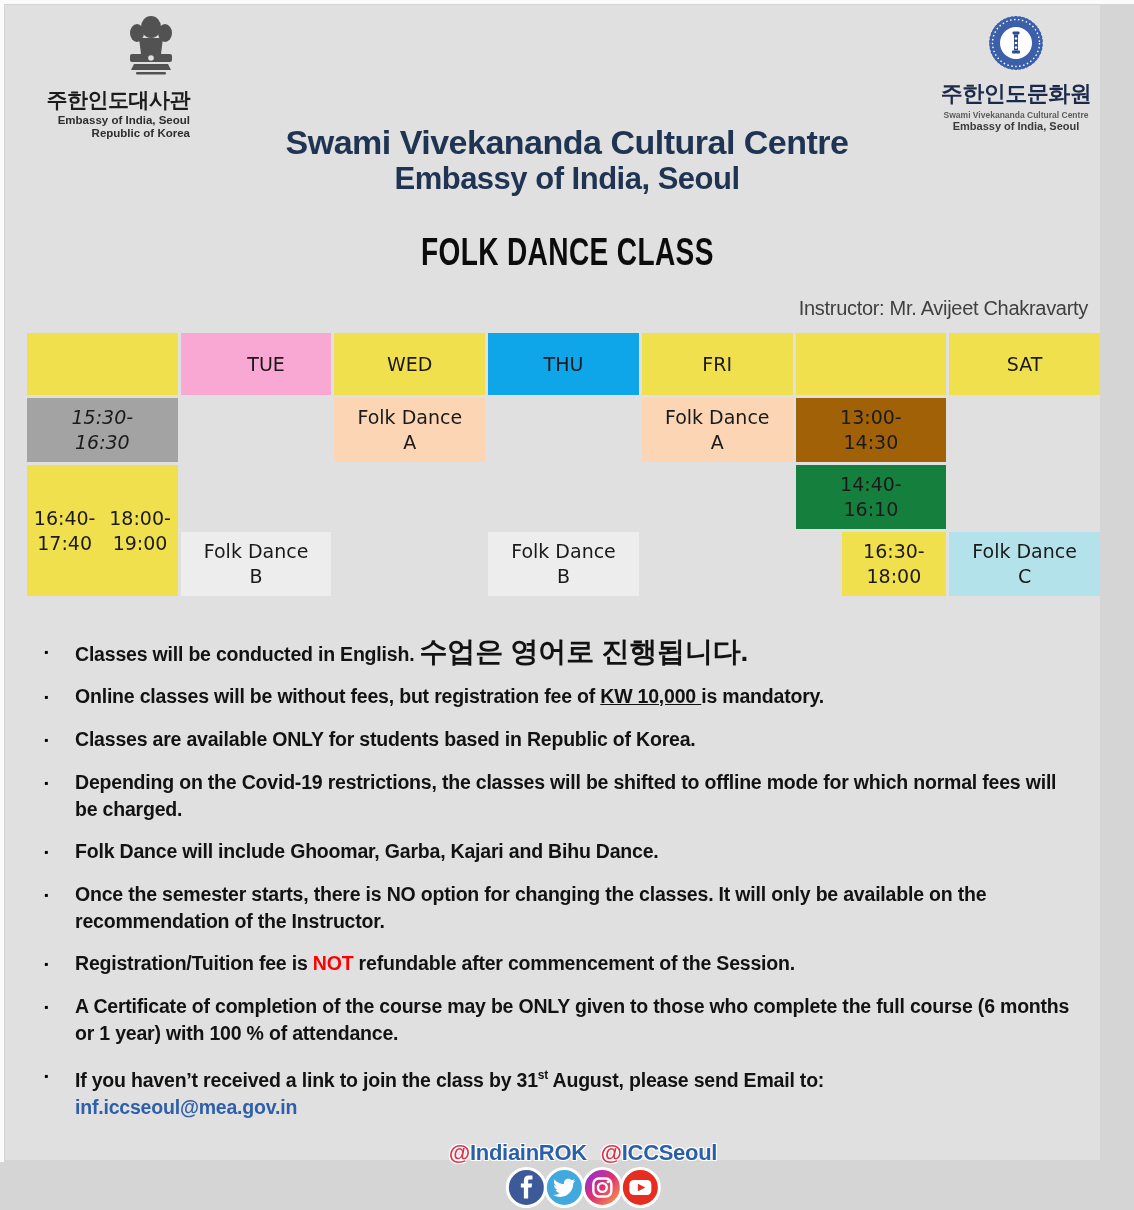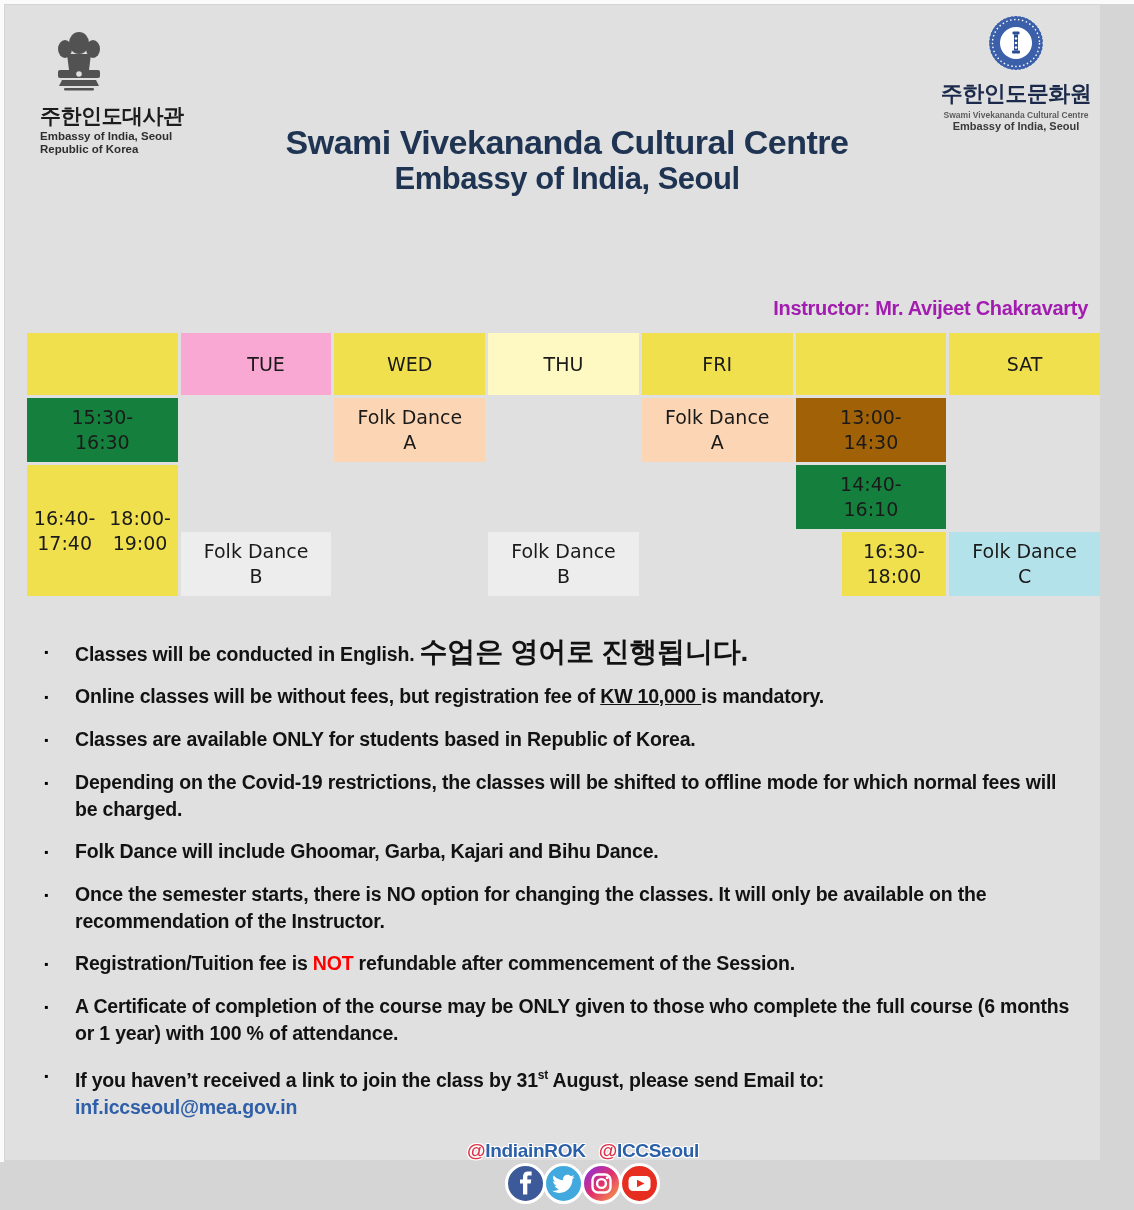--- a/index.html
+++ b/index.html
@@ -3,37 +3,37 @@
 <meta charset="utf-8">
 <style>
   * { margin:0; padding:0; box-sizing:border-box; }
   body { background:#b9b9b9; font-family:"Liberation Sans", sans-serif; }
   .canvas { position:relative; width:1134px; height:1210px; background:#d5d5d5; overflow:hidden; }
   .slide { position:absolute; left:5px; top:5px; width:1095px; height:1155px; background:#e0e0e0; }
   .edge-top { position:absolute; left:0; top:0; width:1134px; height:4px; background:#fbfbfb; }
   .edge-left { position:absolute; left:0; top:0; width:4px; height:1162px; background:#fbfbfb; }
 
   
-  .logo-left { position:absolute; left:40px; top:28px; width:150px; text-align:left; }
+  .logo-left { position:absolute; left:40px; top:12px; width:150px; text-align:right; }
   .logo-left .kr { font-size:21px; font-weight:bold; color:#1c1c1c; letter-spacing:-0.5px; margin-top:2px; }
   .logo-left .sub { font-size:11.5px; font-weight:bold; color:#2e2e2e; line-height:13px; }
   .logo-right { position:absolute; left:930px; top:12px; width:172px; text-align:center; }
   .logo-right .kr { font-size:22px; font-weight:bold; color:#1b2a4a; letter-spacing:-0.5px; margin-top:1px; }
   .logo-right .sub1 { font-size:8.5px; font-weight:bold; color:#5c5c5c; line-height:10px; margin-top:1px; }
   .logo-right .sub2 { font-size:11px; font-weight:bold; color:#3a3a3a; line-height:13px; }
 
   .title1 { position:absolute; left:0; top:123px; width:1134px; text-align:center;
             font-size:34px; font-weight:bold; color:#1f3452; letter-spacing:-0.5px; }
   .title2 { position:absolute; left:0; top:161px; width:1134px; text-align:center;
             font-size:31px; font-weight:bold; color:#1f3452; letter-spacing:-0.5px; }
   .class-title { position:absolute; left:0; top:230px; width:1134px; text-align:center; }
   .class-title span { display:inline-block; transform:scaleX(0.72); transform-origin:center;
             font-size:39px; font-weight:800; color:#0c0c0c; letter-spacing:0.5px; }
-  .instructor { position:absolute; right:46px; top:297px; font-size:20px; font-weight:bold;
-            color:#a21caf; letter-spacing:-0.3px; }
+  .instructor { position:absolute; right:46px; top:297px; font-size:20px; font-weight:normal;
+            color:#404040; letter-spacing:-0.3px; }
 
   
   .schedule { position:absolute; left:27px; top:333px; width:1073px; display:grid;
               grid-template-columns:repeat(7,1fr); grid-template-rows:62px 64px 64px 64px; gap:3px; }
   .cell { display:flex; align-items:center; justify-content:center; text-align:center;
           font-family:"DejaVu Sans","Liberation Sans",sans-serif; font-size:19px; color:#1a1a1a;
           white-space:pre-line; line-height:1.3; }
   .cell.stacked2 { flex-direction:row; }
   .cell .half { flex:1; display:flex; align-items:center; justify-content:center; width:100%; white-space:pre-line; }
 
@@ -45,21 +45,21 @@
   .note-text { flex:1; }
   .s-red { color:#ff0000; }
   .s-u { text-decoration:underline; }
   .s-link { color:#2e5fa8; display:block; }
   .s-kr { font-size:28px; }
   sup.s-sup { font-size:12px; font-weight:bold; }
 
   
   .footer { position:absolute; left:50%; top:1140px; transform:translateX(calc(-50% + 16px));
             display:flex; flex-direction:column; align-items:center; }
-  .handles { font-size:19px; font-weight:bold; letter-spacing:-0.3px; color:#2b5fa8;
+  .handles { font-size:22px; font-weight:bold; letter-spacing:-0.3px; color:#2b5fa8;
              text-shadow:-1px -1px 0 #fff, 1px -1px 0 #fff, -1px 1px 0 #fff, 1px 1px 0 #fff; }
   .handles .at { color:#dd3349; }
   .handles .hspace { display:inline-block; width:8px; }
   .icons { display:flex; margin-top:0px; }
   .icons svg { margin-left:-5px; }
   .icons svg:first-child { margin-left:0; }
 </style>
 </head>
 <body>
 
@@ -102,31 +102,32 @@
         <circle cx="31" cy="35.5" r="1.3" fill="#ffffff"></circle>
       </g>
     </svg>
     <div class="kr">주한인도문화원</div>
     <div class="sub1">Swami Vivekananda Cultural Centre</div>
     <div class="sub2">Embassy of India, Seoul</div>
   </div>
 
   <div class="title1">Swami Vivekananda Cultural Centre</div>
   <div class="title2">Embassy of India, Seoul</div>
+  <div class="class-title"><span>FOLK DANCE CLASS</span></div>
   <div class="instructor">Instructor: Mr. Avijeet Chakravarty</div>
 
   <div class="schedule">
       <div class="cell" style="background: rgb(241, 224, 78);"></div>
       <div class="cell" style="background: #f9a8d4; padding-left: 20px;">TUE</div>
       <div class="cell" style="background: rgb(241, 224, 78);">WED</div>
-      <div class="cell" style="background: #fef9c3;">THU</div>
+      <div class="cell" style="background: #0ea5e9;">THU</div>
       <div class="cell" style="background: rgb(241, 224, 78);">FRI</div>
       <div class="cell" style="background: rgb(241, 224, 78);"></div>
       <div class="cell" style="background: rgb(241, 224, 78);">SAT</div>
-      <div class="cell" style="background: #15803d;">15:30-
+      <div class="cell" style="background: #a3a3a3; font-style: italic;">15:30-
 16:30</div>
       <div class="cell" style="background: transparent;"></div>
       <div class="cell" style="background: rgb(251, 213, 180);">Folk Dance
 A</div>
       <div class="cell" style="background: transparent;"></div>
       <div class="cell" style="background: rgb(251, 213, 180);">Folk Dance
 A</div>
       <div class="cell" style="background: #a16207;">13:00-
 14:30</div>
       <div class="cell" style="background: transparent;"></div>

